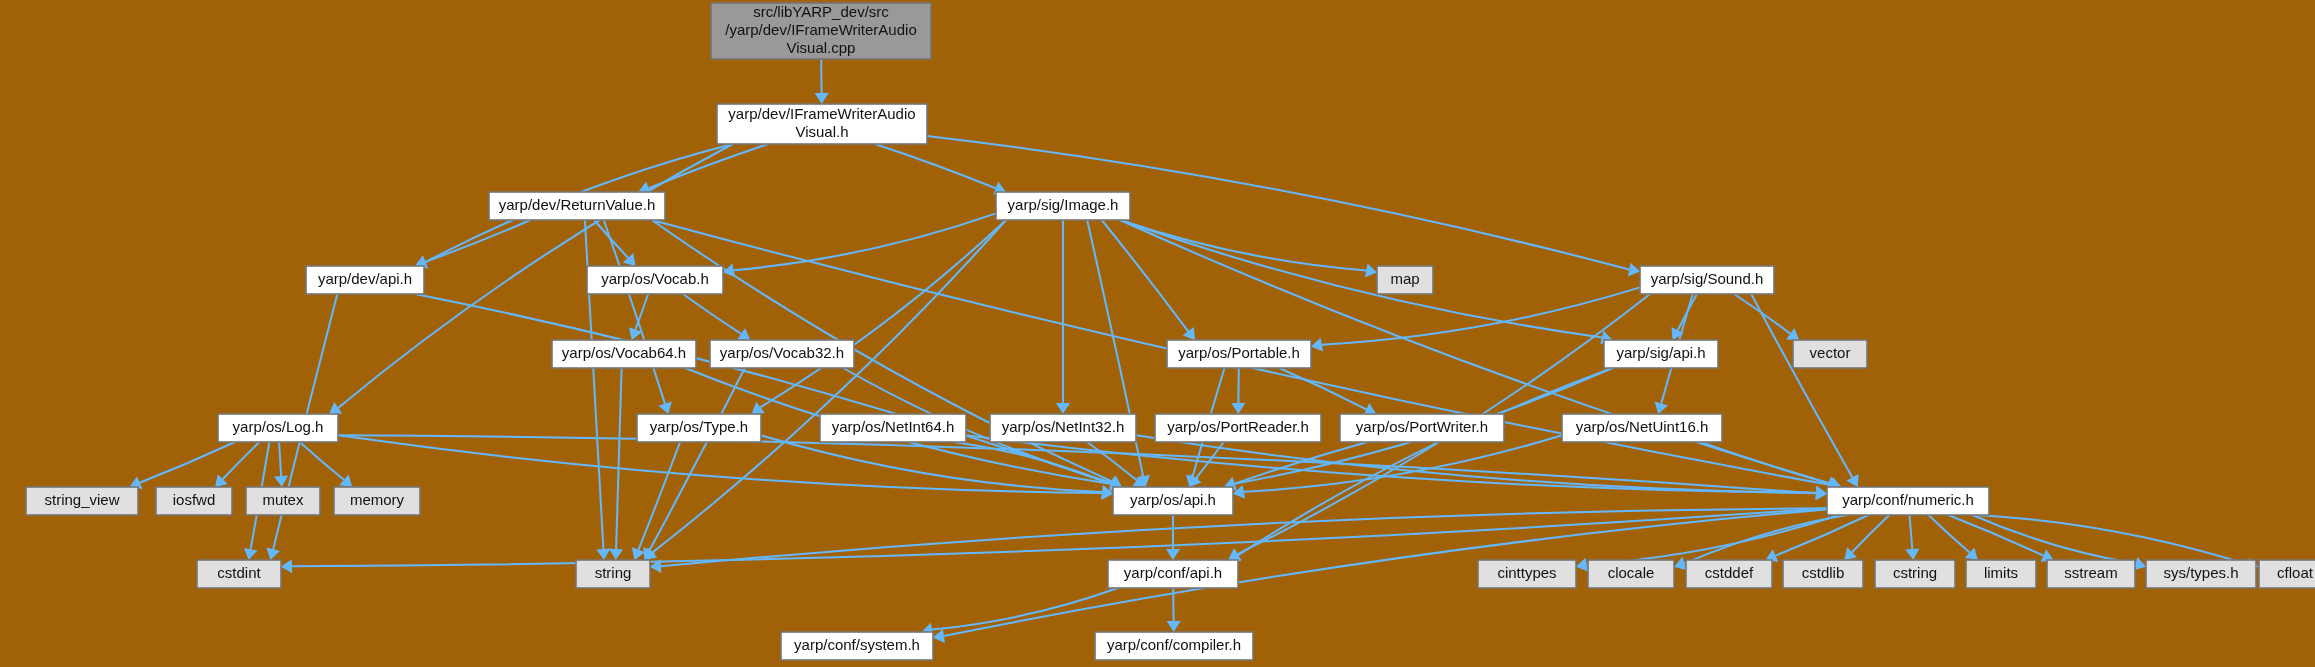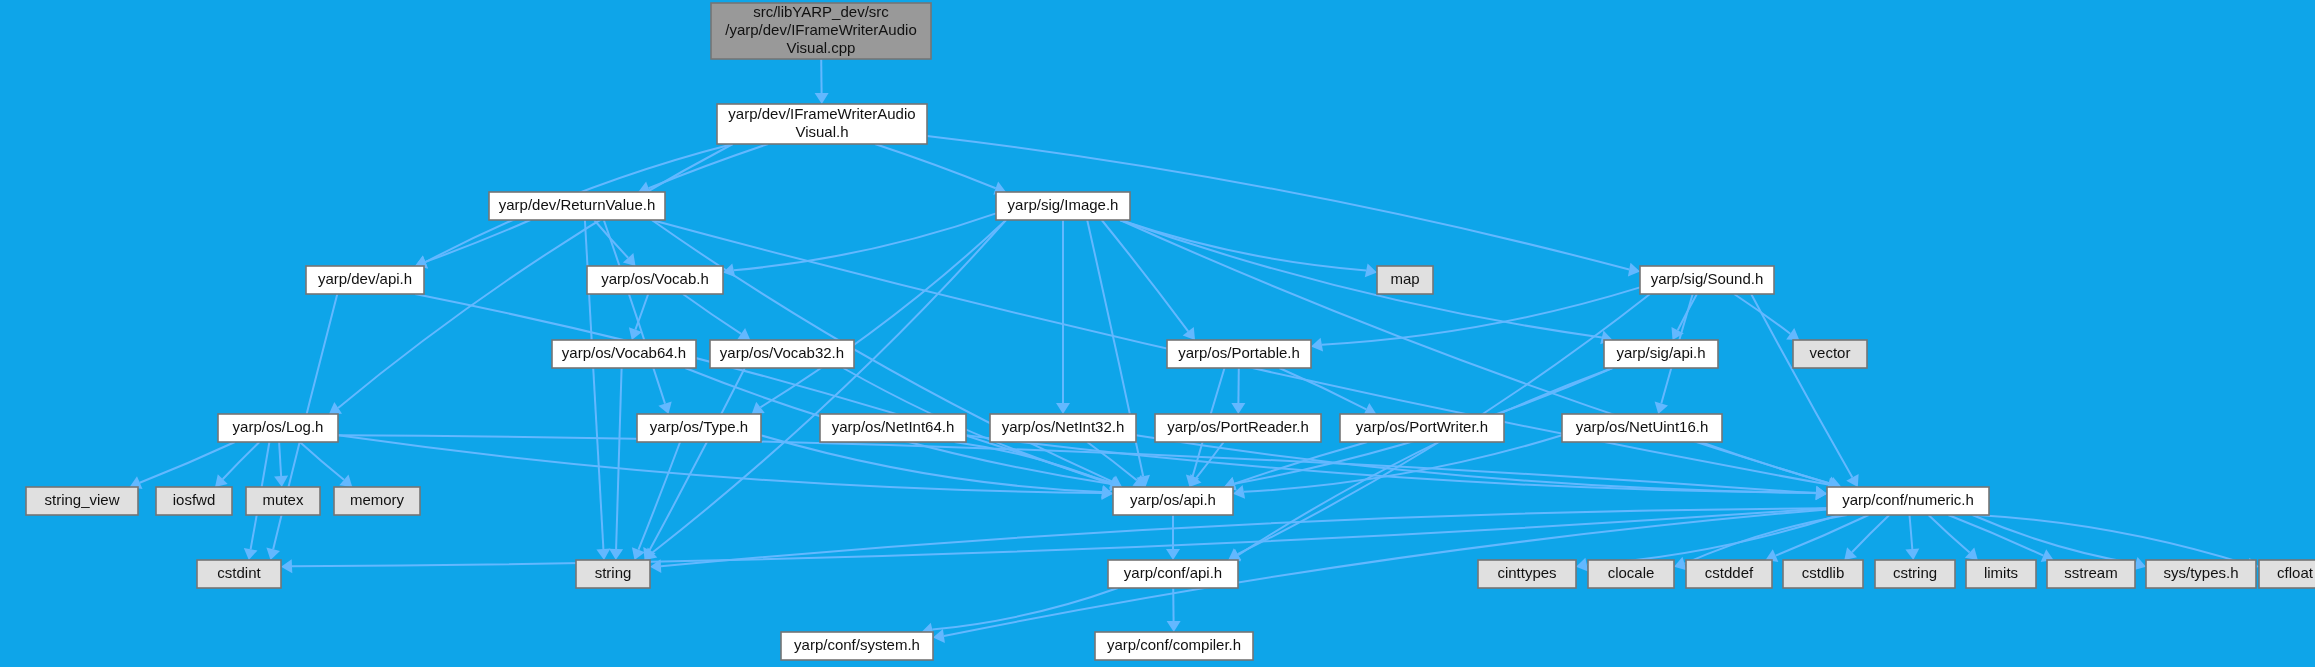--- a/index.html
+++ b/index.html
@@ -1,16 +1,16 @@
 <!DOCTYPE html>
 <html><head>
 <meta charset="utf-8">
 <style>
   html,body{margin:0;padding:0;background:#000;}
-  #stage{position:relative;width:2315px;height:667px;background:#0ea5e9;overflow:hidden;}
+  #stage{position:relative;width:2315px;height:667px;background:#a16207;overflow:hidden;}
   svg#graph{position:absolute;left:0;top:0;width:2315px;height:667px;}
   .node-rect{stroke:#757575;stroke-width:1.6px;}
   .node-root{fill:#999999;}
   .node-hdr{fill:#ffffff;}
   .node-sys{fill:#e0e0e0;}
   .node-label{font-family:"Liberation Sans","DejaVu Sans",sans-serif;font-size:15px;fill:#111111;text-anchor:middle;dominant-baseline:middle;}
   .edge{fill:none;stroke:#63b8ff;stroke-width:2px;}
   .arrowhead{fill:#63b8ff;}
 </style>
 </head>

